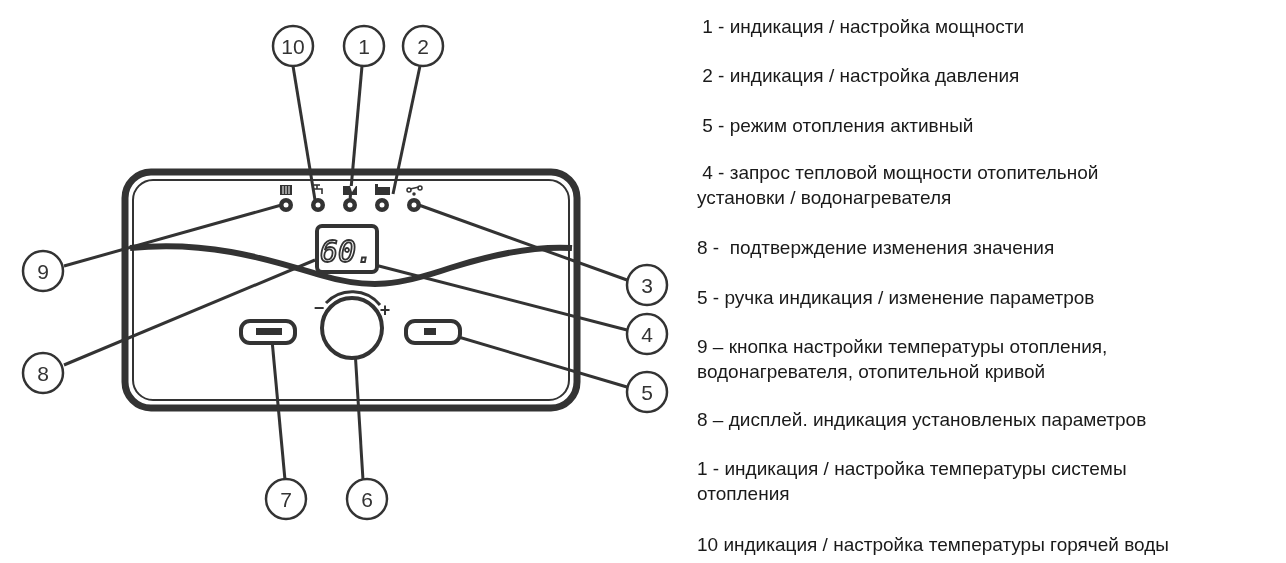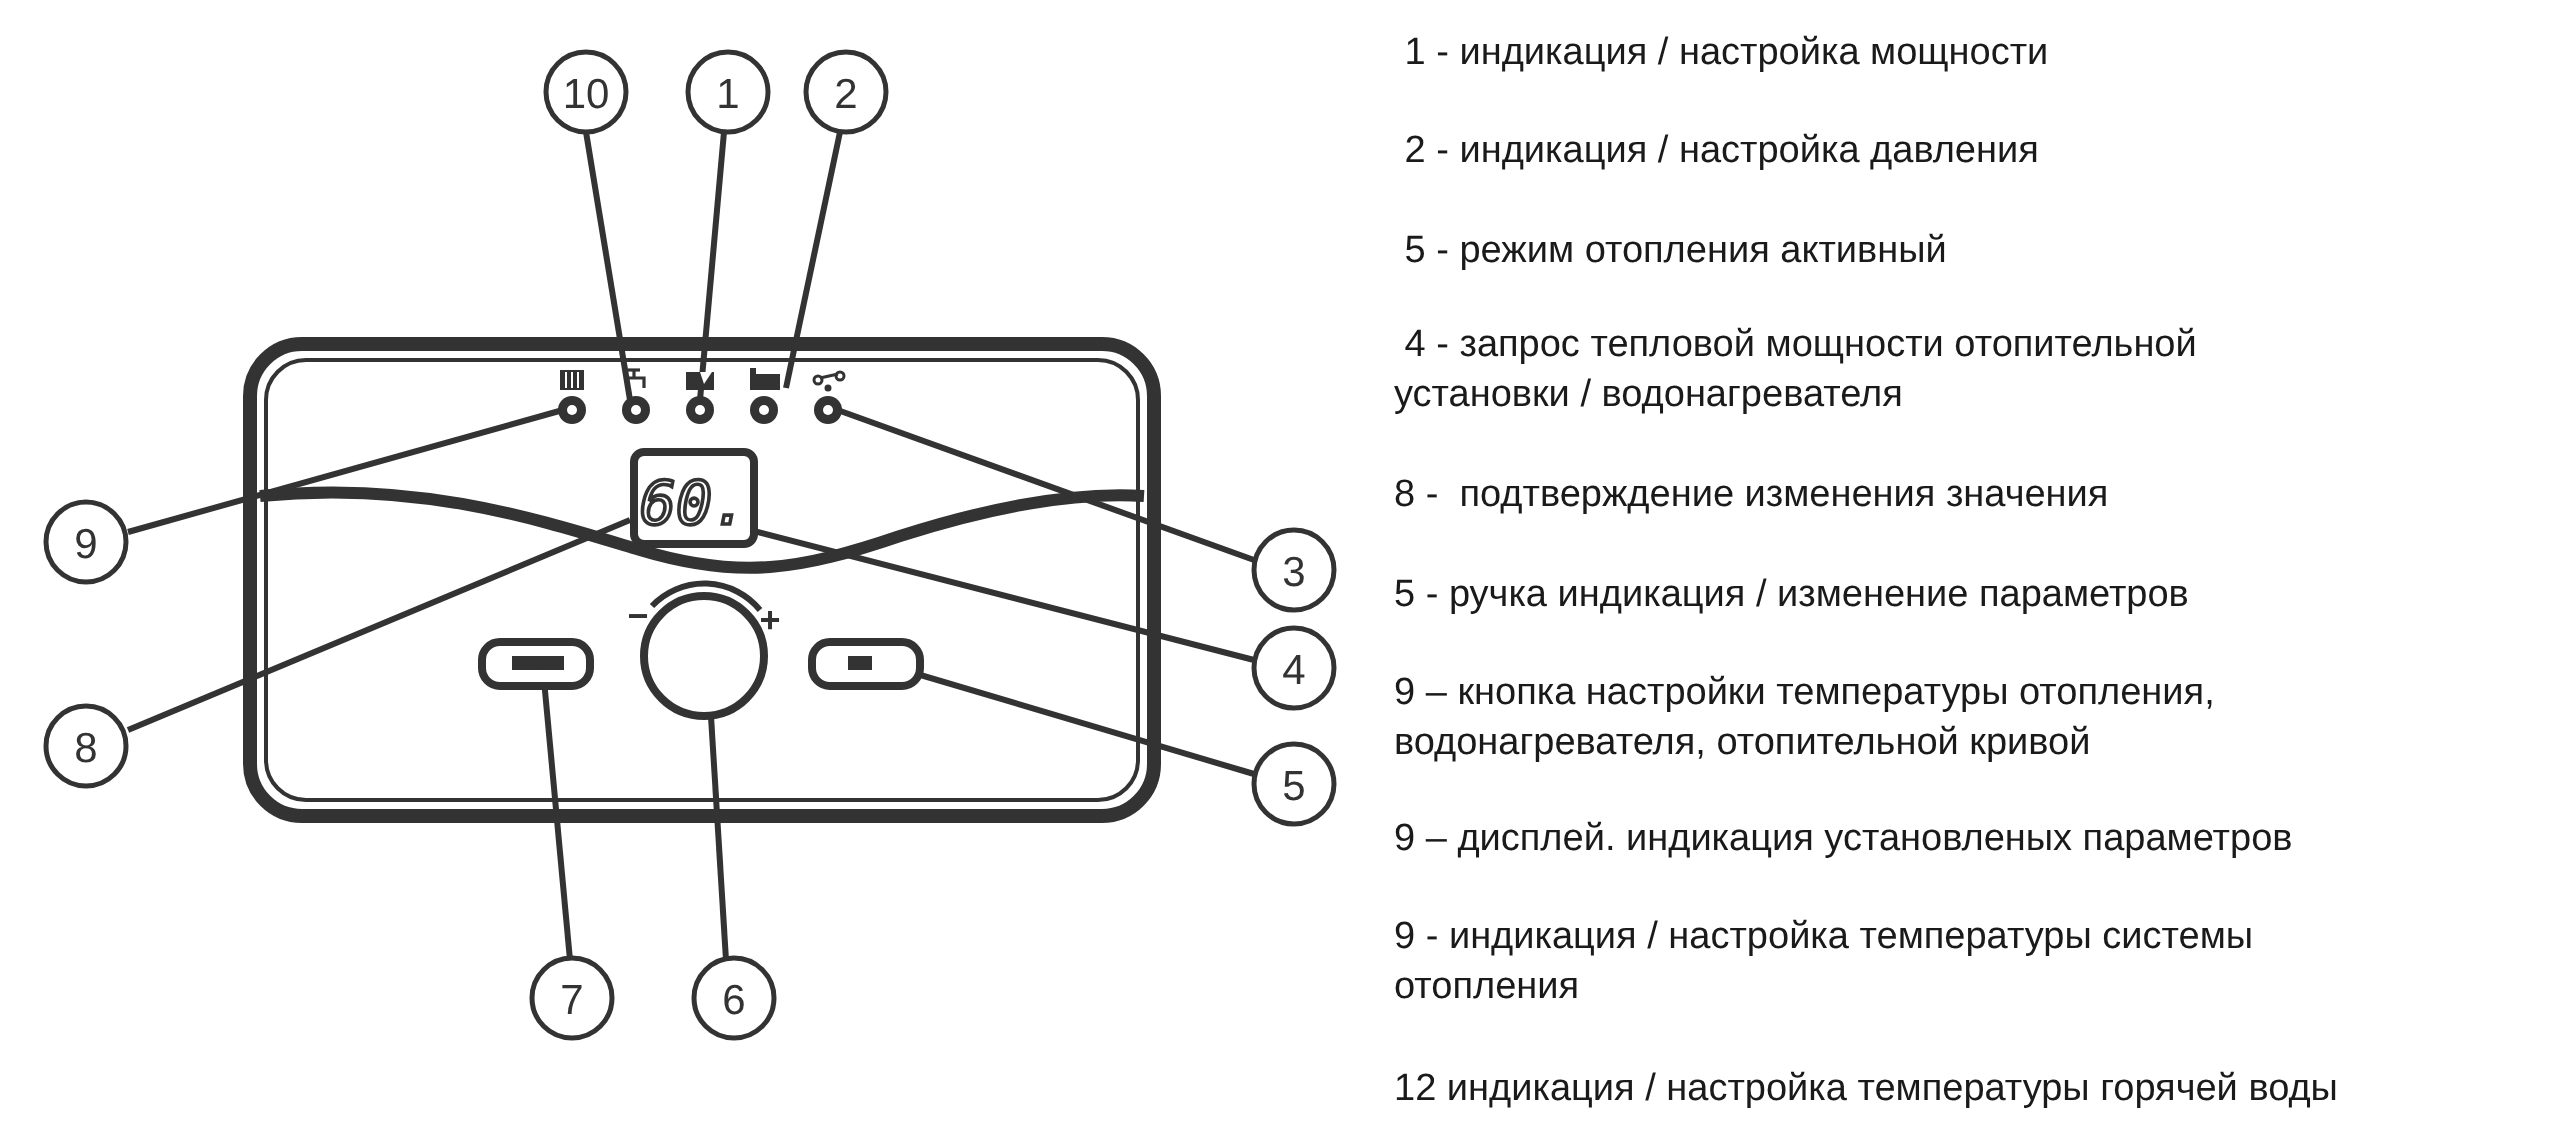--- a/index.html
+++ b/index.html
@@ -152,17 +152,17 @@
 <div class="legend">
   <div class="legend-item" style="left:697px; top:14px;"> 1 - индикация / настройка мощности</div>
   <div class="legend-item" style="left:697px; top:63px;"> 2 - индикация / настройка давления</div>
   <div class="legend-item" style="left:697px; top:113px;"> 5 - режим отопления активный</div>
   <div class="legend-item" style="left:697px; top:160px;"> 4 - запрос тепловой мощности отопительной
 установки / водонагревателя</div>
   <div class="legend-item" style="left:697px; top:235px;">8 -  подтверждение изменения значения</div>
   <div class="legend-item" style="left:697px; top:285px;">5 - ручка индикация / изменение параметров</div>
   <div class="legend-item" style="left:697px; top:334px;">9 – кнопка настройки температуры отопления,
 водонагревателя, отопительной кривой</div>
-  <div class="legend-item" style="left:697px; top:407px;">9 – дисплей. индикация установленых параметров</div>
-  <div class="legend-item" style="left:697px; top:456px;">9 - индикация / настройка температуры системы
+  <div class="legend-item" style="left:697px; top:407px;">8 – дисплей. индикация установленых параметров</div>
+  <div class="legend-item" style="left:697px; top:456px;">1 - индикация / настройка температуры системы
 отопления</div>
-  <div class="legend-item" style="left:697px; top:532px;">12 индикация / настройка температуры горячей воды</div>
+  <div class="legend-item" style="left:697px; top:532px;">10 индикация / настройка температуры горячей воды</div>
 </div>
 
 </body></html>

